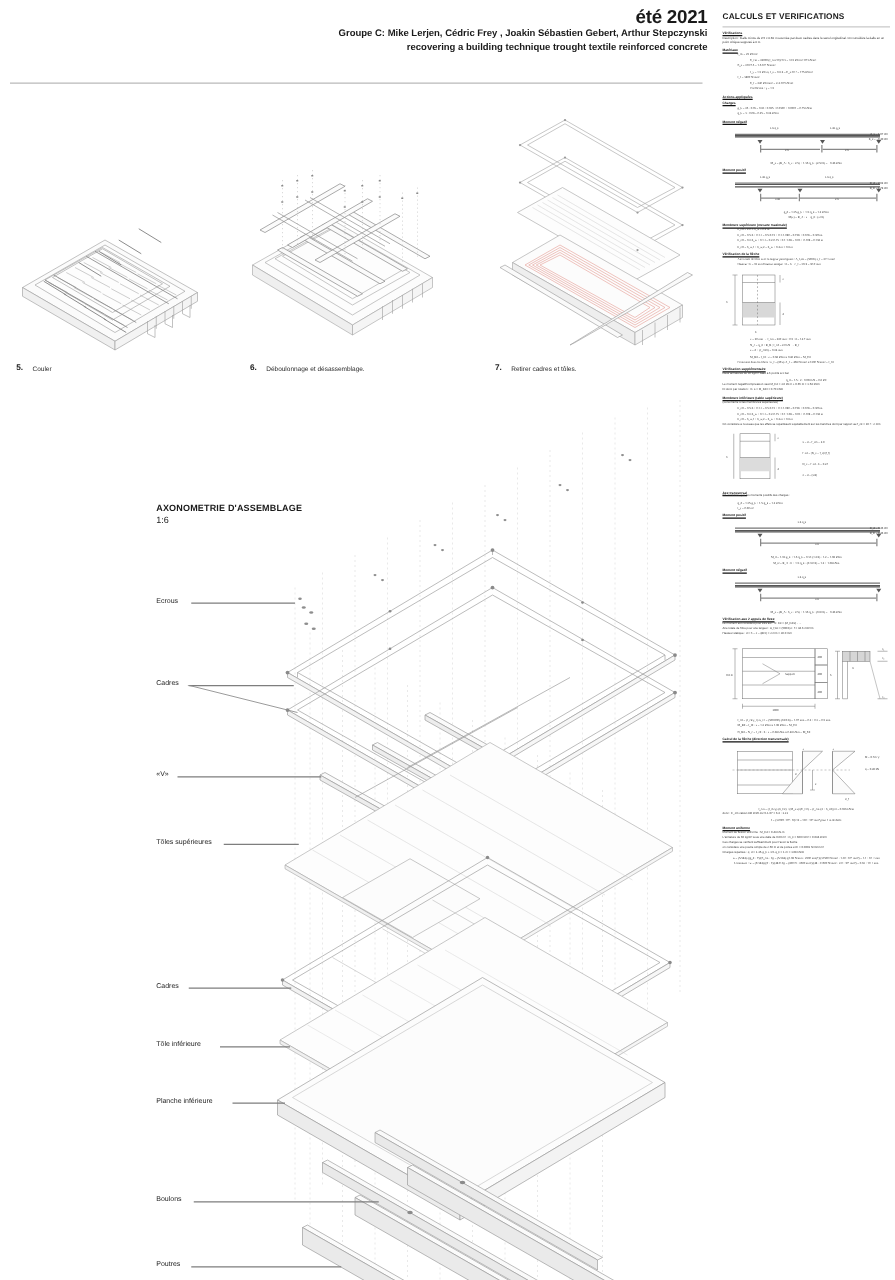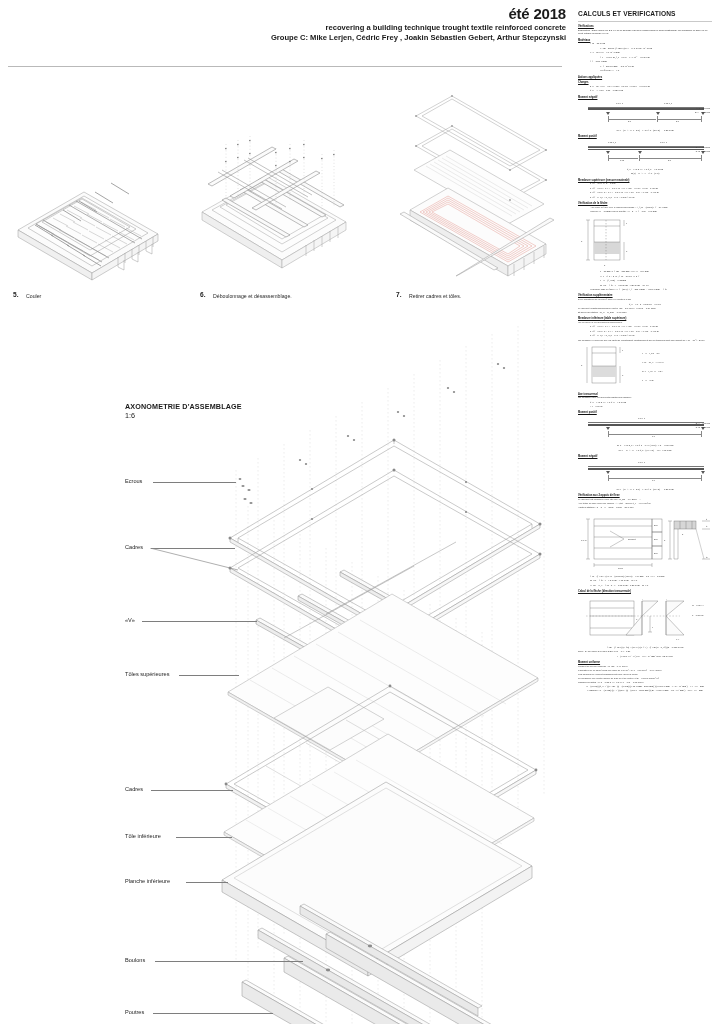--- a/index.html
+++ b/index.html
@@ -59,23 +59,23 @@
   .beam .dtxt { position:absolute; font-size:2.1px; color:#444; }
   .beam .ltxt { position:absolute; font-size:2.1px; color:#444; }
   .beam .rtxt { position:absolute; font-size:2.2px; color:#333; right:0; }
 </style>
 </head>
 <body>
 
 <div id="sheet">
 
   <div id="title-block">
-    <div id="title-year">été 2018</div>
+    <div id="title-year">été 2021</div>
+    <div id="title-authors">Groupe C: Mike Lerjen, Cédric Frey , Joakin Sébastien Gebert, Arthur Stepczynski</div>
     <div id="title-sub">recovering a building technique trought textile reinforced concrete</div>
-    <div id="title-authors">Groupe C: Mike Lerjen, Cédric Frey , Joakin Sébastien Gebert, Arthur Stepczynski</div>
   </div>
   <div id="header-rule"></div>
 
   <svg class="step-fig" style="left:6px; top:138px;" width="170" height="145" viewBox="0 0 170 145">
     <g fill="none" stroke="#9d9d9d" stroke-width="0.5">
 
       <path d="M12 92 L78 54 L152 96 L86 135 Z" fill="#fbfbfb"></path>
       <path d="M12 92 L12 99 L86 142 L86 135 Z" fill="#f0f0f0"></path>
       <path d="M86 135 L152 96 L152 103 L86 142 Z" fill="#f4f4f4"></path>
 

